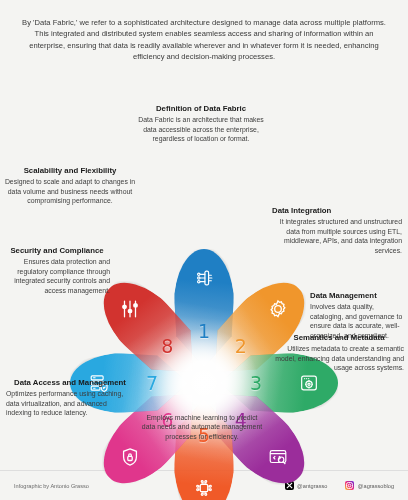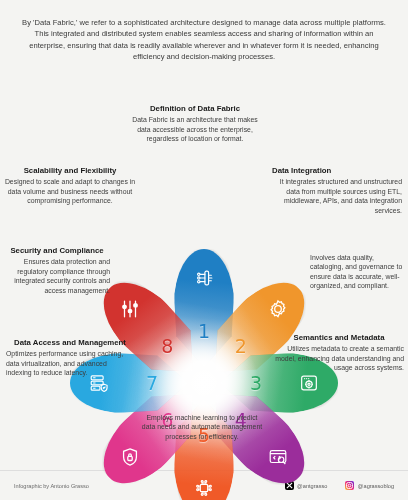--- a/index.html
+++ b/index.html
@@ -70,21 +70,21 @@
     width:22px; height:22px;
   }
   .picon svg { display:block; width:22px; height:22px; }
 
   
   .blk { position:absolute; width:126px; z-index:9; }
   .blk h4 { font-size:7.8px; font-weight:700; line-height:1.22; color:#1a1a1a; }
   .blk p  { font-size:6.9px; line-height:1.38; color:#3d3d3d; margin-top:1.5px; }
   .ta-c { text-align:center; }
   .ta-r { text-align:right; }
-  .ta-l { text-align:left; }
+  .ta-l { text-align:left;margin-top:40px; }
 
   
   .footer {
     position:absolute; left:0; bottom:0; width:408px; height:30px;
     border-top:1px solid #dedede;
     display:flex; align-items:center; padding:0 14px;
   }
   .credit { font-size:5.6px; color:#6a6a6a; }
   .socials { margin-left:auto; display:flex; align-items:center; gap:18px; }
   .soc { display:flex; align-items:center; gap:3.5px; }
@@ -208,31 +208,32 @@
       <div class="picon" style="left: 129.754px; top: 210.754px;">
         <svg viewBox="0 0 24 24" fill="none" stroke="#fff" stroke-width="1.4" stroke-linecap="round">
           <path d="M6 3.5v17M12 3.5v17M18 3.5v17"></path>
           <rect x="4.2" y="8" width="3.6" height="3.2" rx="1" fill="#fff"></rect>
           <rect x="10.2" y="12.6" width="3.6" height="3.2" rx="1" fill="#fff"></rect>
           <rect x="16.2" y="6.4" width="3.6" height="3.2" rx="1" fill="#fff"></rect>
         </svg>
       </div>
     </div>
 
-  <div class="blk ta-c" style="left:132px; top:6px;">
+  <div class="blk ta-c" style="left:138px; top:6px;">
     <h4>Definition of Data Fabric</h4>
     <p>Data Fabric is an architecture that makes data accessible across the enterprise, regardless of location or format.</p>
   </div>
 
   <div class="blk ta-r" style="left:272px; top:68px; width:130px;">
     <h4 class="ta-l">Data Integration</h4>
     <p>It integrates structured and unstructured data from multiple sources using ETL, middleware, APIs, and data integration services.</p>
   </div>
 
   <div class="blk ta-l" style="left:310px; top:153px; width:95px;">
+    <h4>Data Management</h4>
     <p>Involves data quality, cataloging, and governance to ensure data is accurate, well-organized, and compliant.</p>
   </div>
 
   <div class="blk ta-r" style="left:274px; top:235px; width:130px;">
     <h4 class="ta-c">Semantics and Metadata</h4>
     <p>Utilizes metadata to create a semantic model, enhancing data understanding and usage across systems.</p>
   </div>
 
   <div class="blk ta-c" style="left:139px; top:313px;">
     <p>Employs machine learning to predict data needs and automate management processes for efficiency.</p>

